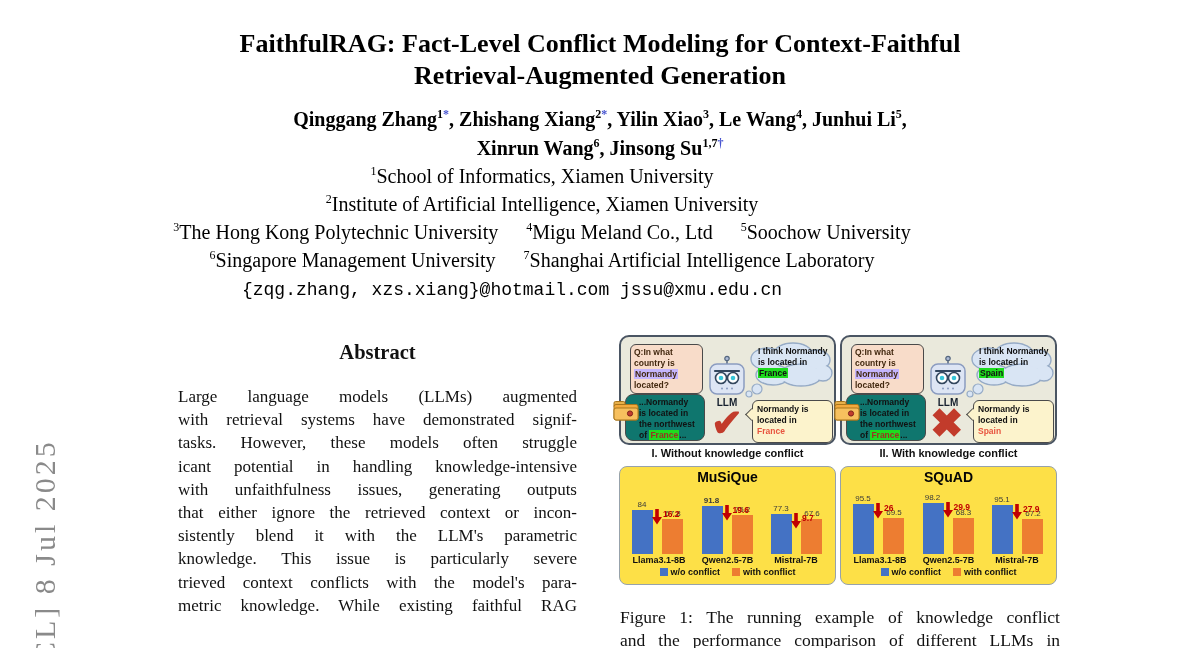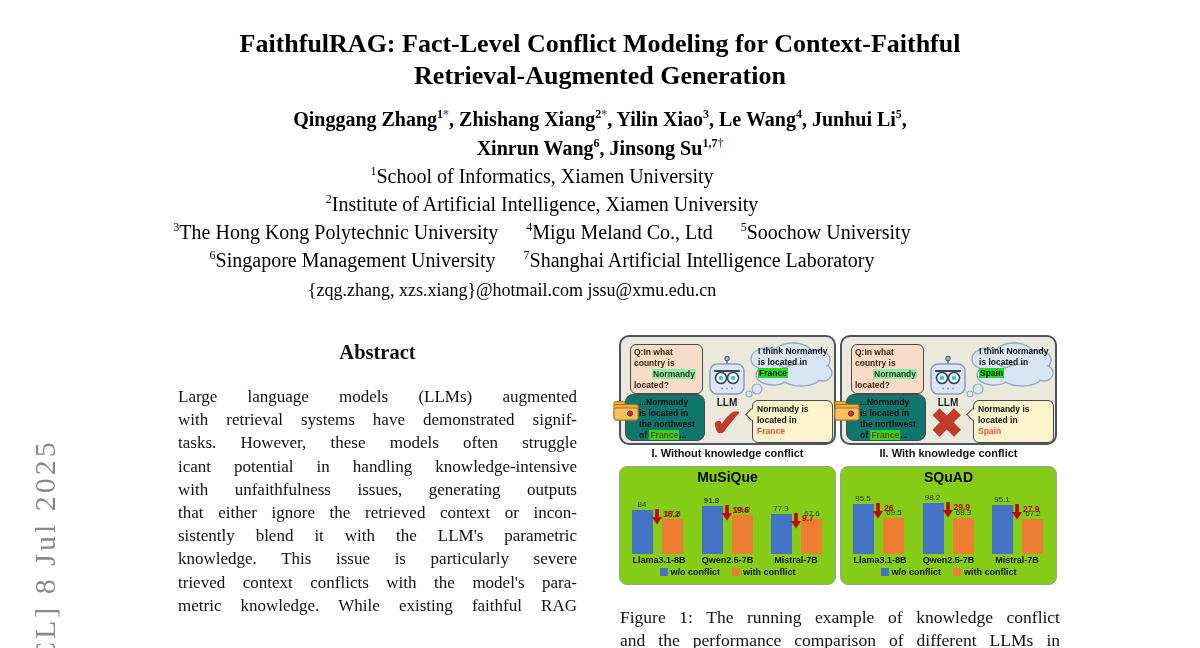--- a/index.html
+++ b/index.html
@@ -15,21 +15,21 @@
   .title-block { position:absolute; top:28px; left:0; width:1200px; text-align:center;
                  font-size:26px; font-weight:bold; line-height:32px; color:#000; }
   .authors-block { position:absolute; top:105px; left:0; width:1200px; text-align:center;
                    font-size:20px; font-weight:bold; line-height:29px; color:#000; }
   .affils-block { position:absolute; top:162px; left:0; width:1084px; text-align:center;
                   font-size:20px; line-height:28px; color:#000; }
   .affil-group { display:inline-block; margin:0 14px; }
   sup { font-size:60%; line-height:0; vertical-align:super; }
   sup.mark { color:#4653d0; }
   .emails { position:absolute; top:280px; left:0; width:1024px; text-align:center;
-            font-family:Liberation Serif, serif; font-size:18px; color:#000; }
+            font-family:Liberation Mono, monospace; font-size:18px; color:#000; }
 
   
   .abstract-heading { position:absolute; top:341px; left:178px; width:399px; text-align:center;
                       font-size:20.5px; font-weight:bold; }
   .abstract-body { position:absolute; top:385px; left:178px; width:399px;
                    font-size:17px; line-height:23.2px; }
   .jline { text-align:justify; text-align-last:justify; white-space:nowrap; }
 
   
   .example-panel { position:absolute; width:217px; height:110px; background:#eae9dc;
@@ -46,27 +46,27 @@
               border-left:1.5px solid #4a4a4a; border-bottom:1.5px solid #4a4a4a; transform:rotate(45deg); }
   .cloud-wrap { position:absolute; left:124px; top:2px; width:90px; height:58px; }
   .cloud-text { position:absolute; left:13px; top:7px; width:72px; font-size:8.5px;
                 font-weight:bold; line-height:11px; color:#111; }
   .robot-wrap { position:absolute; left:86px; top:18px; width:40px; height:42px; }
   .llm-label { position:absolute; left:84px; top:60px; width:44px; text-align:center;
                font-size:10px; font-weight:bold; color:#16202e; }
   .folder-wrap { position:absolute; left:-8px; top:62px; width:26px; height:22px; }
   .verdict { position:absolute; left:90px; top:66px; font-size:38px; font-weight:bold;
              color:#c23b2b; line-height:40px; }
-  .seg-hl-cyan  { background:#86efac; padding:0 1px;margin-left:18px; }
+  .seg-hl-cyan  { background:#c4b5fd; padding:0 1px; }
   .seg-hl-green { background:#1edc1e; padding:0 1px; }
   .seg-red     { color:#e8543f; }
   .seg-darkred { color:#993322; }
 
   
-  .chart-panel { position:absolute; width:217px; height:119px; background:#84cc16;
+  .chart-panel { position:absolute; width:217px; height:119px; background:#fde047;
                  border:1.5px solid #97a2ab; border-radius:8px;
                  font-family:"Liberation Sans", sans-serif; padding-top:2px; }
   .chart-title { text-align:center; font-size:14px; font-weight:bold; color:#050505; height:17px; }
   .chart-plot { position:relative; height:68px; margin:0 9px; display:flex; justify-content:space-between; }
   .bar-group { position:relative; width:58px; height:68px; }
   .bar { position:absolute; bottom:0; width:21px; }
   .bar-label { position:absolute; width:30px; text-align:center; font-size:8px; color:#3a3a3a; }
   .drop { position:absolute; display:flex; align-items:flex-start; }
   .drop-text { font-size:8.5px; font-weight:bold; color:#c00000; margin-left:1px; }
   .cats-row { display:flex; justify-content:space-between; margin:1px 7px 0; }

